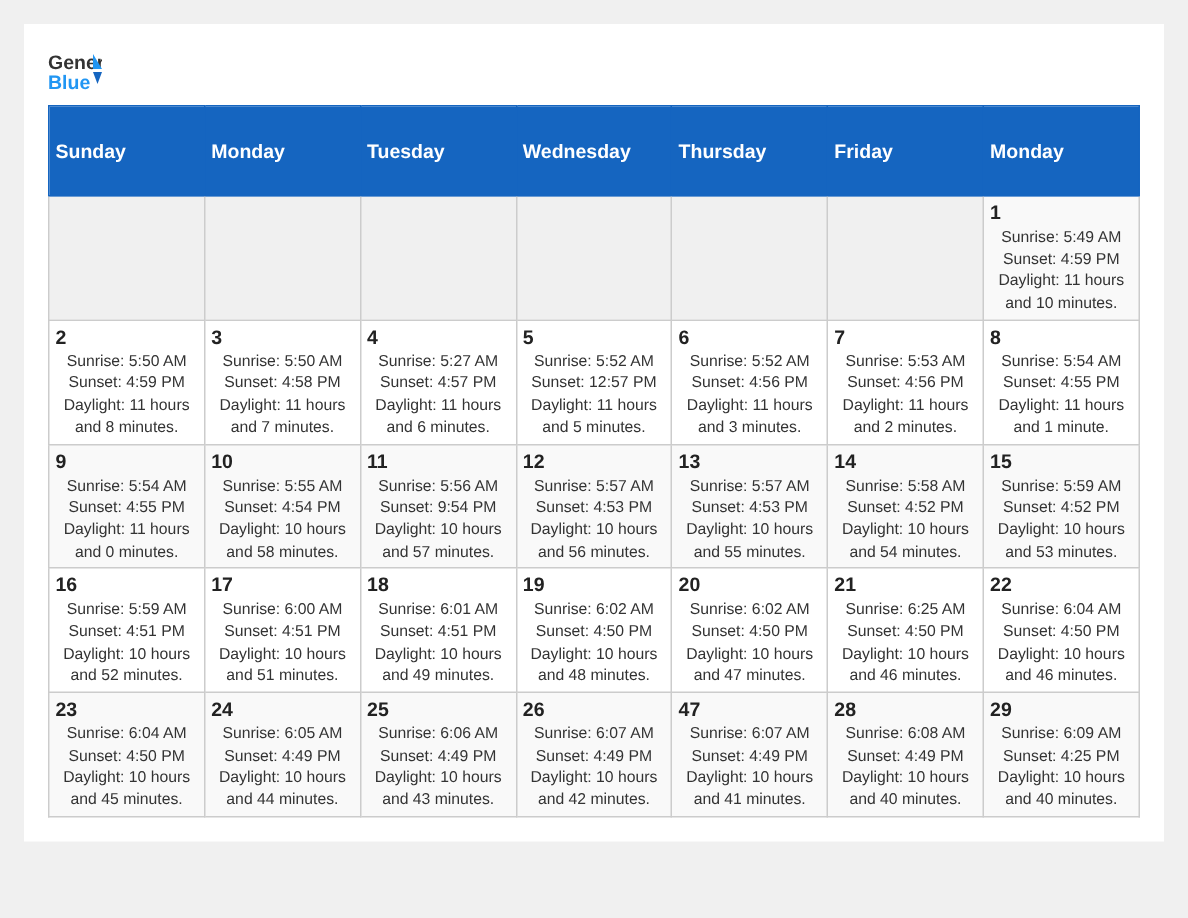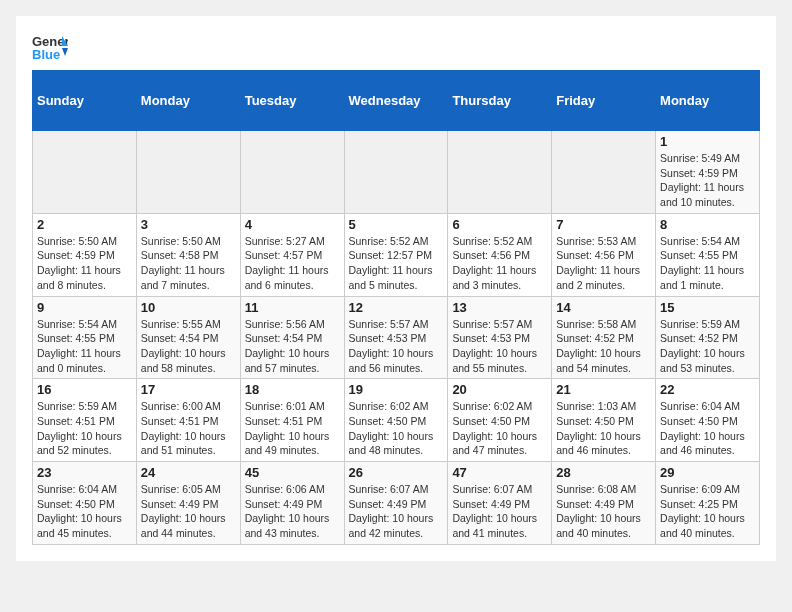--- a/index.html
+++ b/index.html
@@ -71,20 +71,21 @@
     .day-number {
       font-size: 13px;
       font-weight: bold;
       color: #222;
       margin-bottom: 2px;
     }
     .day-info {
       color: #333;
       font-size: 10.5px;
       line-height: 1.4;
+      text-align: center;
     }
     .empty-cell {
       background: #f0f0f0 !important;
     }
   </style>
 </head>
 <body>
 
 <div class="page">
   <div class="header">
@@ -186,21 +187,21 @@
           </td>
           <td>
             <div class="day-number">10</div>
             <div class="day-info">Sunrise: 5:55 AM
 Sunset: 4:54 PM
 Daylight: 10 hours and 58 minutes.</div>
           </td>
           <td>
             <div class="day-number">11</div>
             <div class="day-info">Sunrise: 5:56 AM
-Sunset: 4:54 PM
+Sunset: 9:54 PM
 Daylight: 10 hours and 57 minutes.</div>
           </td>
           <td>
             <div class="day-number">12</div>
             <div class="day-info">Sunrise: 5:57 AM
 Sunset: 4:53 PM
 Daylight: 10 hours and 56 minutes.</div>
           </td>
           <td>
             <div class="day-number">13</div>
@@ -247,21 +248,21 @@
 Daylight: 10 hours and 48 minutes.</div>
           </td>
           <td>
             <div class="day-number">20</div>
             <div class="day-info">Sunrise: 6:02 AM
 Sunset: 4:50 PM
 Daylight: 10 hours and 47 minutes.</div>
           </td>
           <td>
             <div class="day-number">21</div>
-            <div class="day-info">Sunrise: 1:03 AM
+            <div class="day-info">Sunrise: 6:25 AM
 Sunset: 4:50 PM
 Daylight: 10 hours and 46 minutes.</div>
           </td>
           <td>
             <div class="day-number">22</div>
             <div class="day-info">Sunrise: 6:04 AM
 Sunset: 4:50 PM
 Daylight: 10 hours and 46 minutes.</div>
           </td>
         </tr>
@@ -272,21 +273,21 @@
 Sunset: 4:50 PM
 Daylight: 10 hours and 45 minutes.</div>
           </td>
           <td>
             <div class="day-number">24</div>
             <div class="day-info">Sunrise: 6:05 AM
 Sunset: 4:49 PM
 Daylight: 10 hours and 44 minutes.</div>
           </td>
           <td>
-            <div class="day-number">45</div>
+            <div class="day-number">25</div>
             <div class="day-info">Sunrise: 6:06 AM
 Sunset: 4:49 PM
 Daylight: 10 hours and 43 minutes.</div>
           </td>
           <td>
             <div class="day-number">26</div>
             <div class="day-info">Sunrise: 6:07 AM
 Sunset: 4:49 PM
 Daylight: 10 hours and 42 minutes.</div>
           </td>

